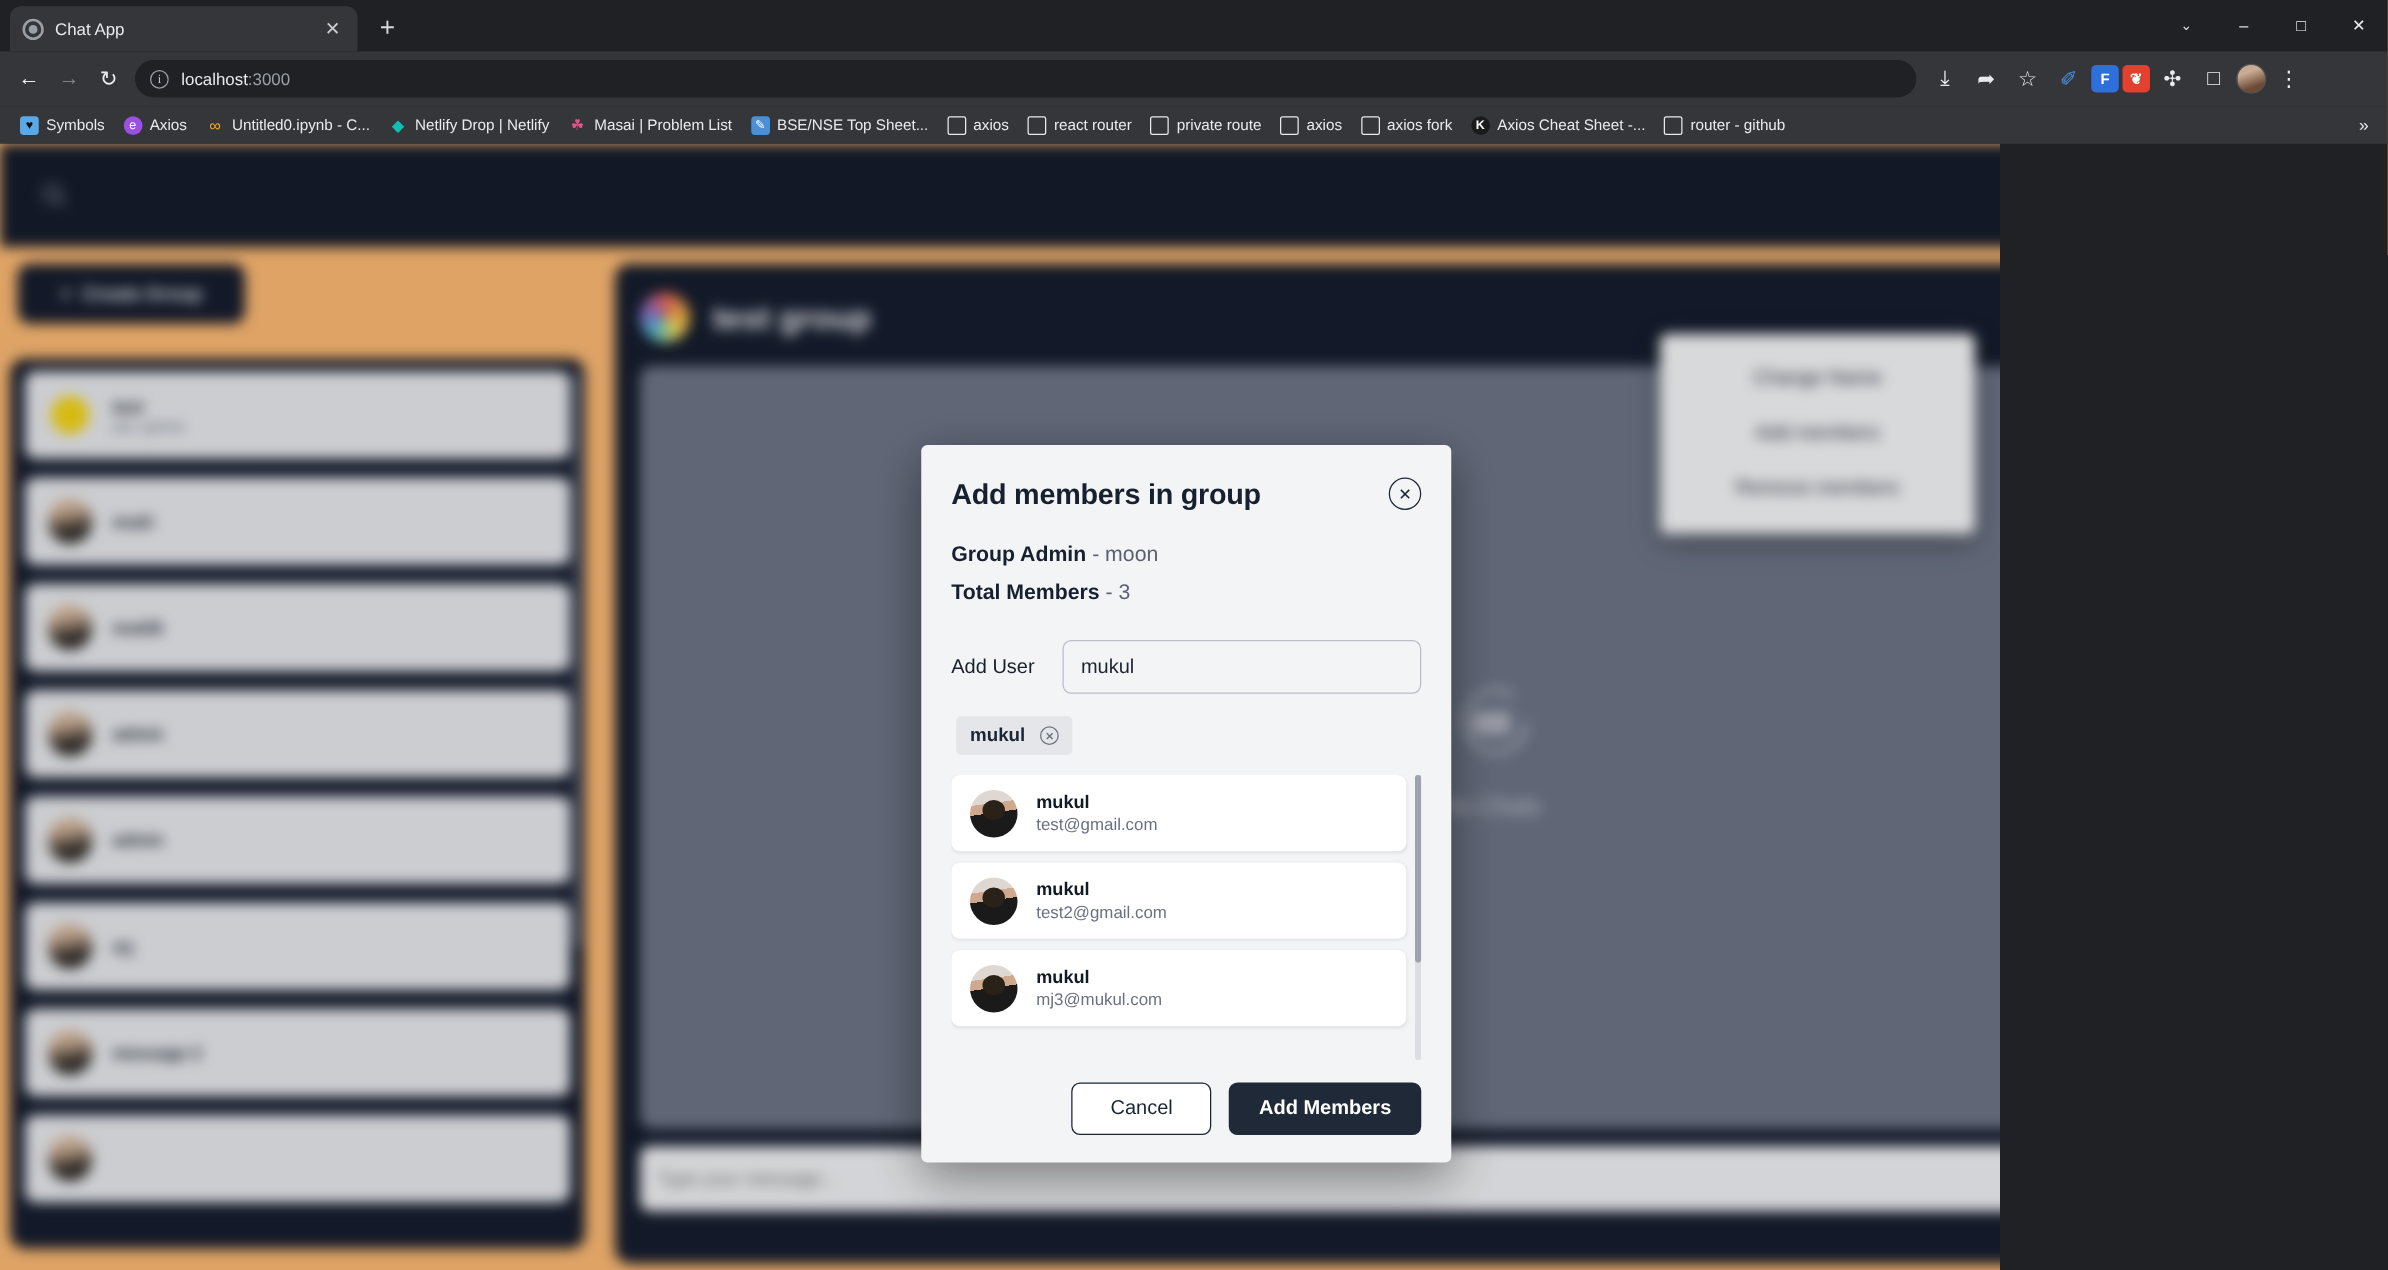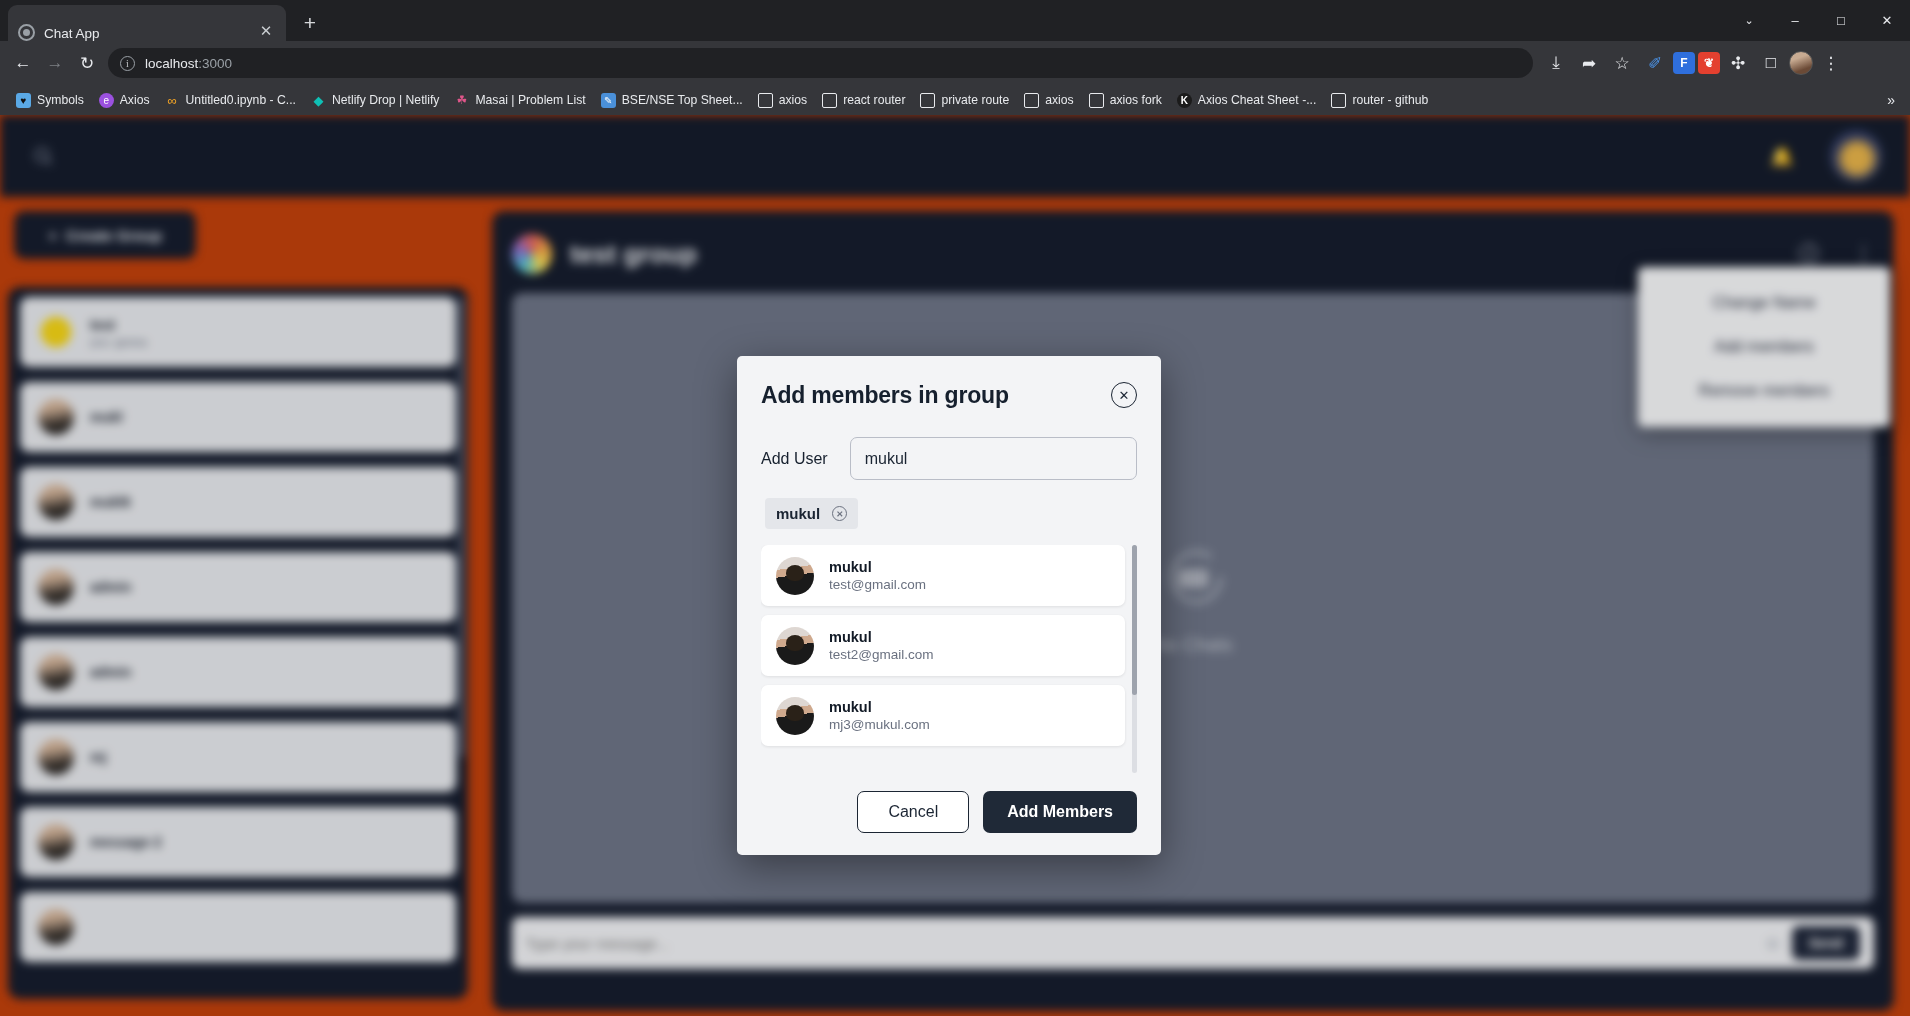--- a/index.html
+++ b/index.html
@@ -14,21 +14,21 @@
   .browser { width: 1910px; height: 1016px; position: relative; }
 
   .tabstrip {
     height: 41px; background: #202124;
     display: flex; align-items: flex-end; padding-left: 8px;
     position: relative;
   }
   .tab {
     width: 278px; height: 36px; background: #35363a;
     border-radius: 9px 9px 0 0;
-    display: flex; align-items: flex-end; padding: 0 10px;
+    display: flex; align-items: center; padding: 0 10px;
     gap: 9px; position: relative; margin-top: 33px;
   }
   .tab-favicon {
     width: 17px; height: 17px; border-radius: 50%;
     border: 2px solid #9aa0a6; display:flex; align-items:center; justify-content:center;
     flex: 0 0 auto;
   }
   .tab-favicon i { width:7px;height:7px;border-radius:50%;background:#9aa0a6;display:block; }
   .tab-title {
     color: #e8eaed; font-size: 13.5px; flex: 1;
@@ -102,22 +102,22 @@
   .bm-label { color: #e8eaed; font-size: 12.2px; white-space: nowrap; }
   .bm-ico { width: 15px; height: 15px; flex:0 0 auto;
             display:flex;align-items:center;justify-content:center;
             font-size:10px; border-radius:3px; }
   .bm-blank { border: 1.7px solid #e8eaed; background: transparent; border-radius:2px;}
   .bm-overflow { color:#e8eaed; font-size:14px; padding:0 6px; margin-left:auto; }
 
   
   .app {
     position: absolute; left: 0; top: 115px;
-    width: 1910px; height: 901px;
-    background: #c2410c;
+    width: 1600px; height: 901px;
+    background: #fdba74;
     overflow: hidden;
   }
   .blurlayer { filter: blur(5px); position:absolute; inset:0; }
 
   .appnav {
     position: absolute; left: 0; top: 0; width: 1910px; height: 82px;
     background: #151c2c; display: flex; align-items: center;
     padding: 0 28px;
   }
   .nav-search { width: 30px; height: 30px; display:flex;align-items:center;justify-content:center; }
@@ -489,20 +489,30 @@
     </div>
 
     <div class="overlay"></div>
 
     <div class="modal">
       <div class="modal-head">
         <div class="modal-title">Add members in group</div>
         <div class="modal-close">✕</div>
       </div>
 
+      <div class="modal-info">
+        <div class="info-line">
+          <b>Group Admin</b>
+          <span>- moon</span>
+        </div>
+        <div class="info-line">
+          <b>Total Members</b>
+          <span>- 3</span>
+        </div>
+      </div>
 
       <div class="adduser-row">
         <span class="adduser-label">Add User</span>
         <input class="adduser-input" placeholder="Add User Name" value="mukul" style="">
       </div>
 
       <div class="chips">
         <div class="chip">
           <span>mukul</span>
           <span class="chip-x">✕</span>

